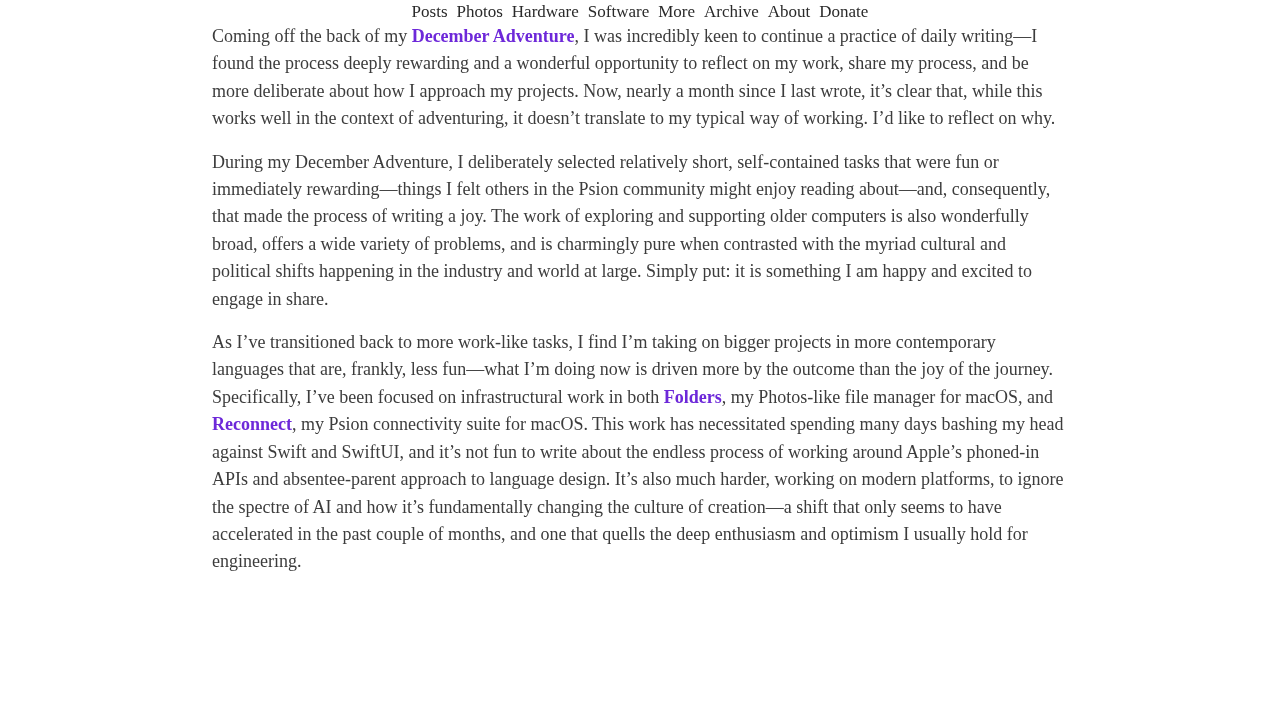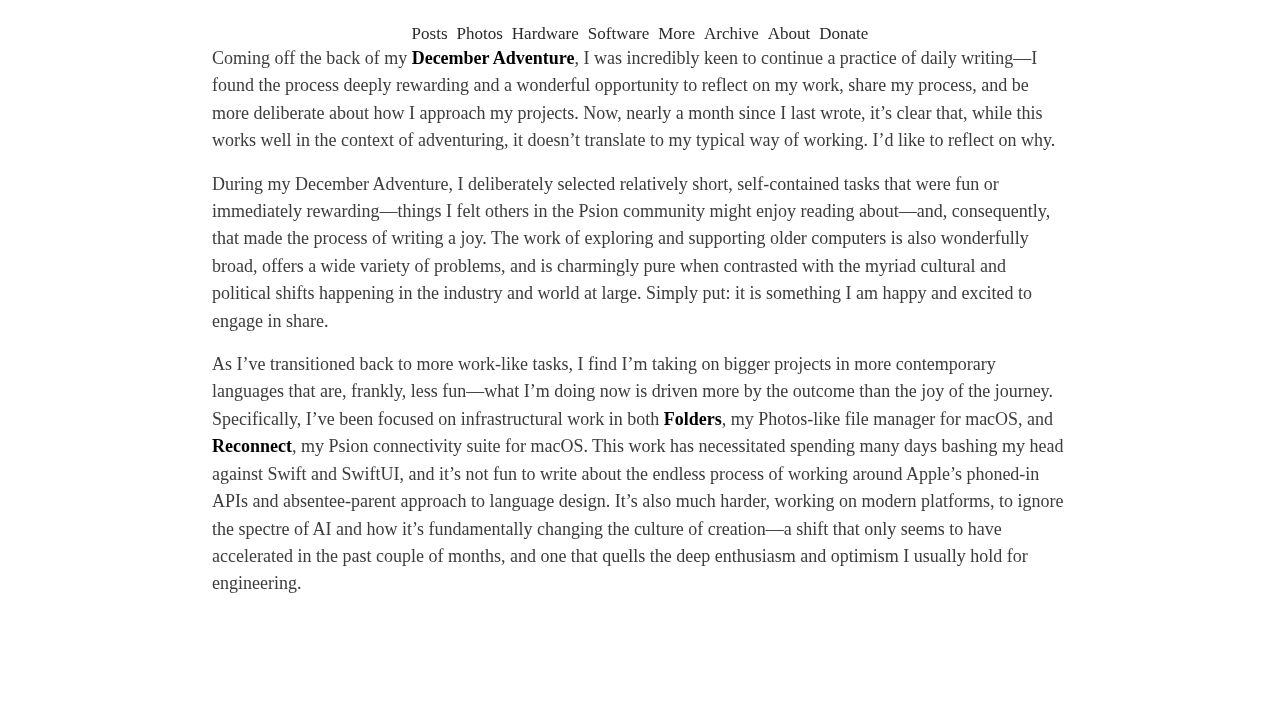--- a/index.html
+++ b/index.html
@@ -10,21 +10,20 @@
   }
   .viewport {
     width: 1280px;
     height: 720px;
     margin: 0 auto;
     background: #ffffff;
     font-family: "Liberation Serif", "DejaVu Serif", serif;
   }
   nav.top-nav {
     text-align: center;
-    padding-top: 22px;
     font-size: 17px;
     line-height: 23px;
   }
   nav.top-nav a {
     color: #2a2a2a;
     text-decoration: none;
     margin: 0 4.5px;
     cursor: pointer;
   }
   h1.page-title {
@@ -42,21 +41,21 @@
     color: #3c3c3c;
     font-size: 18px;
     line-height: 27.4px;
     text-align: left;
   }
   article.article-body p {
     margin: 0 0 16px 0;
   }
   article.article-body .inline-bold-link {
     font-weight: 700;
-    color: #000000;
+    color: #6d28d9;
     text-decoration: none;
     cursor: pointer;
   }
 </style>
 </head>
 <body>
 
 <div class="viewport">
   <nav class="top-nav"><a href="#">Posts</a><a href="#">Photos</a><a href="#">Hardware</a><a href="#">Software</a><a href="#">More</a><a href="#">Archive</a><a href="#">About</a><a href="#">Donate</a></nav>
   <article class="article-body">

